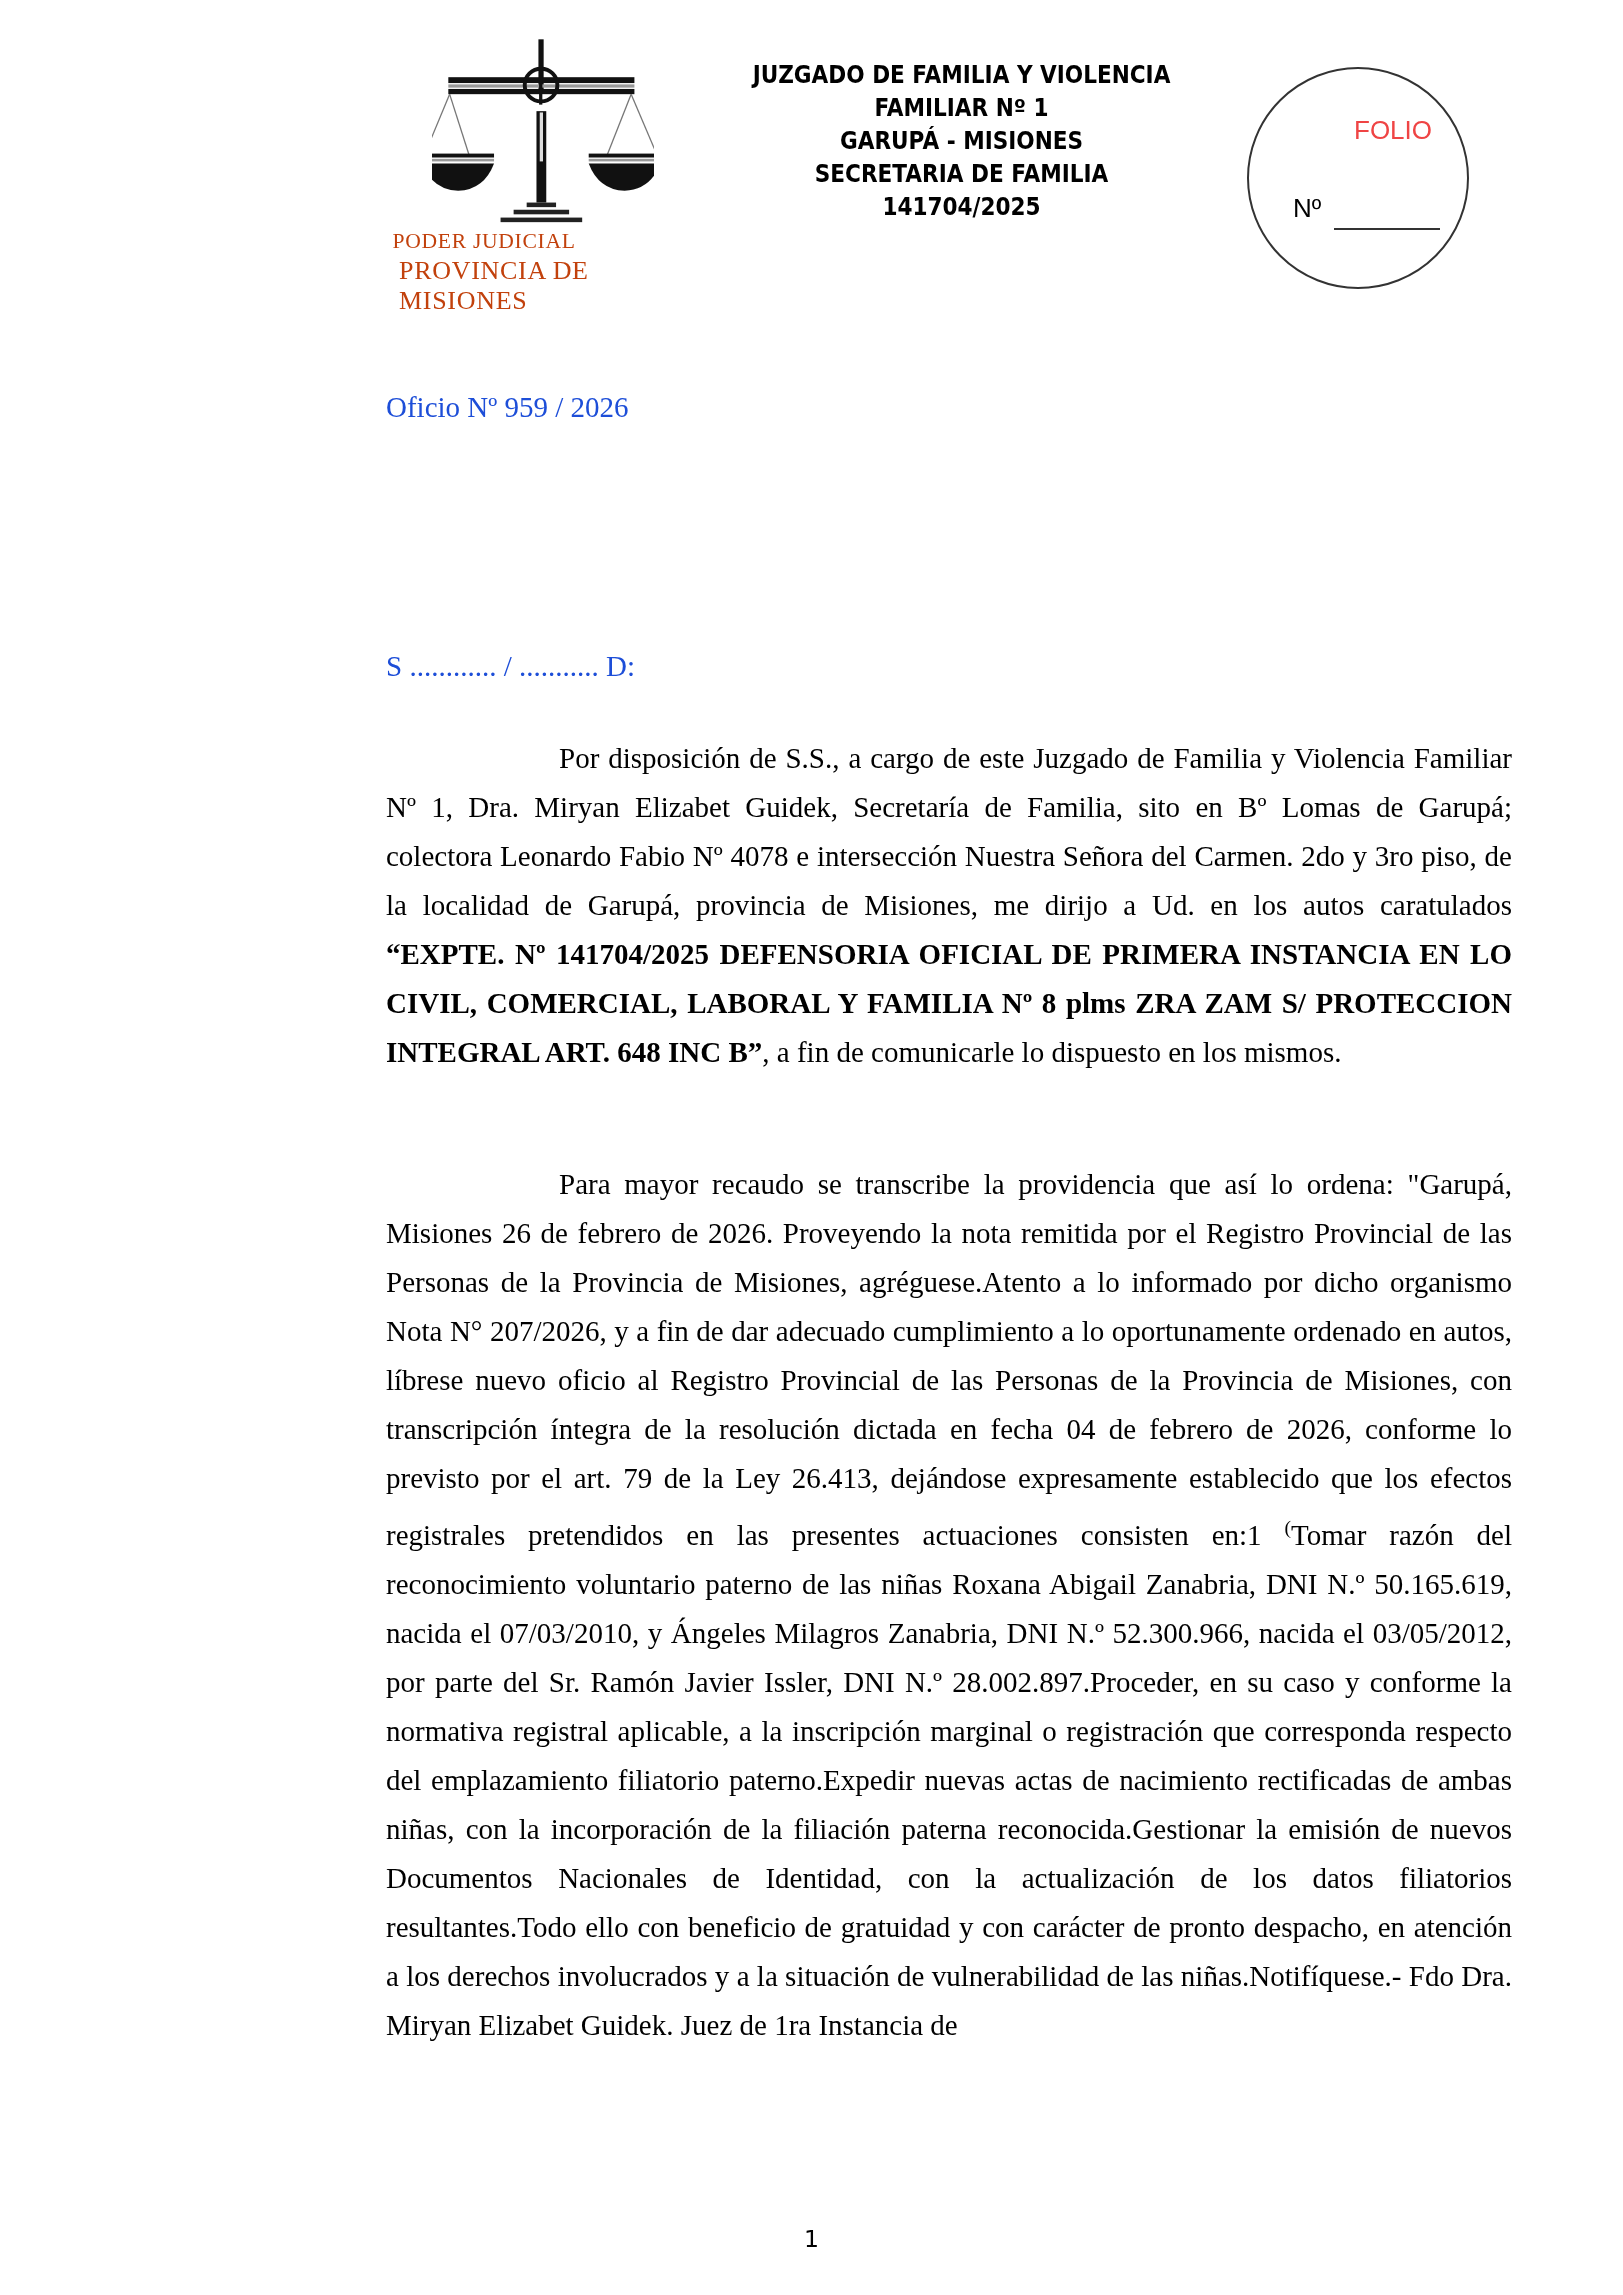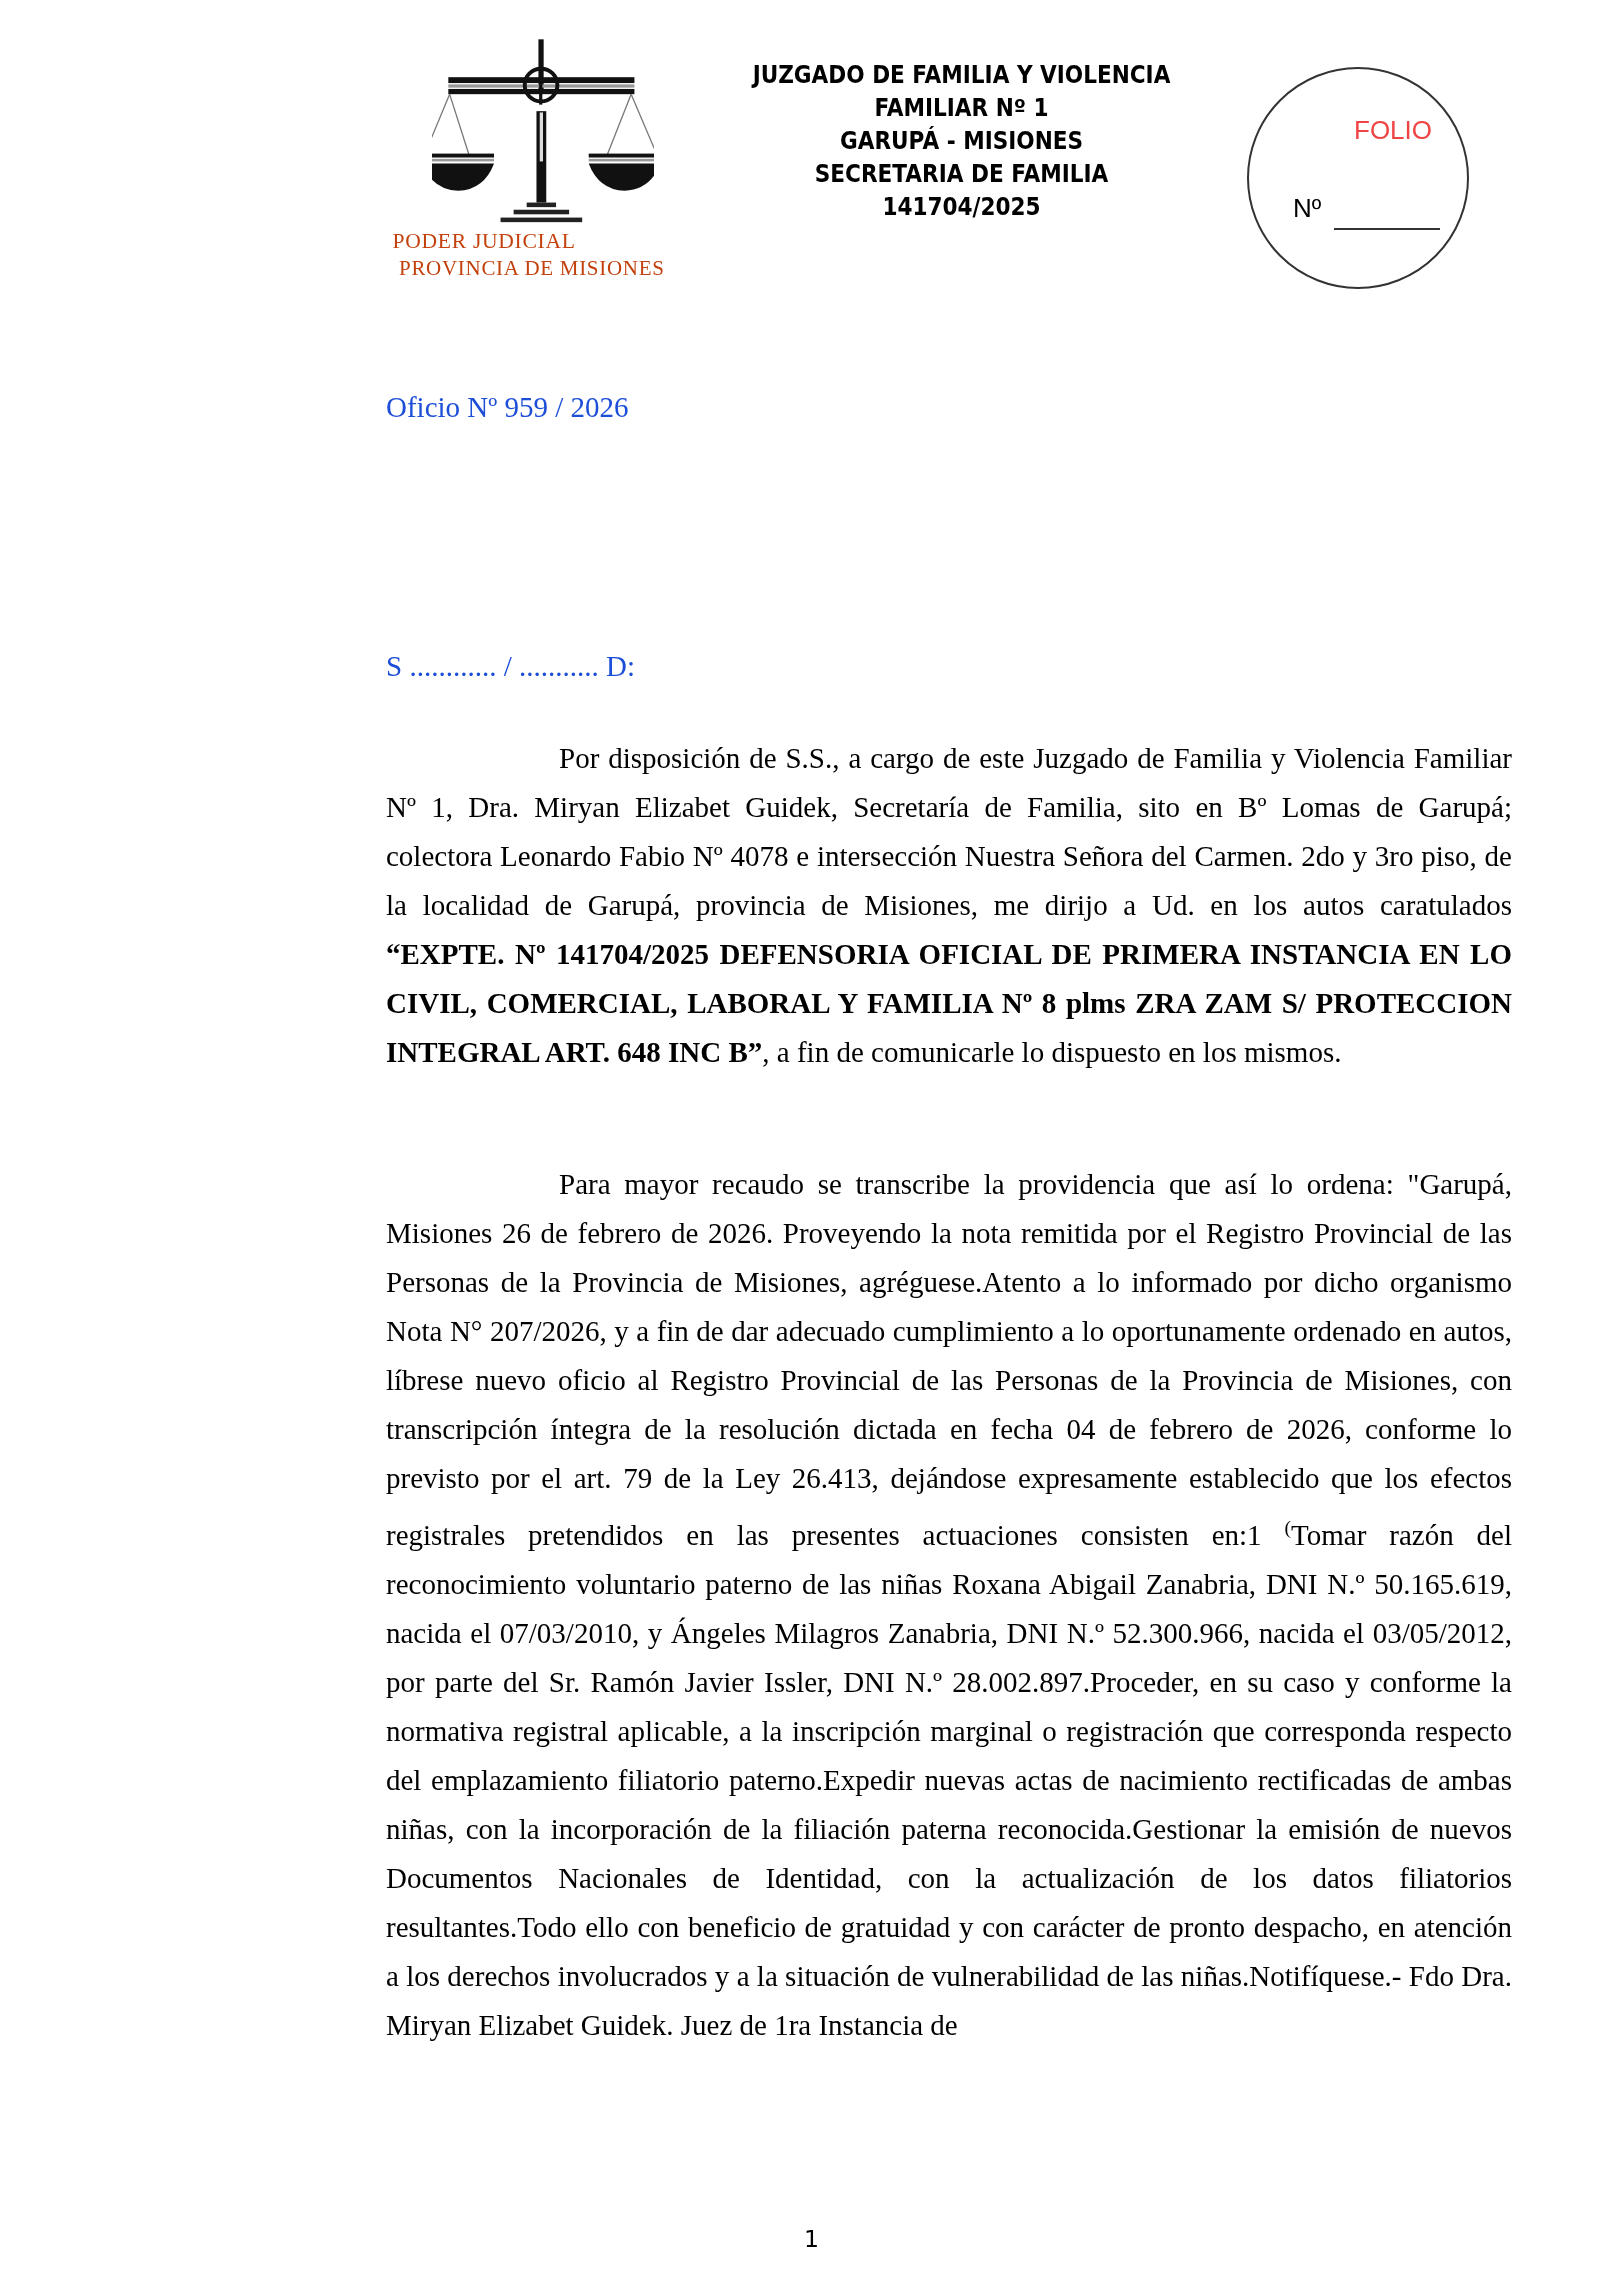--- a/index.html
+++ b/index.html
@@ -4,21 +4,21 @@
 <style>
   html, body { margin: 0; padding: 0; background: #ffffff; }
   body { width: 1623px; height: 2295px; position: relative; overflow: hidden; color: #000; }
   .page { position: absolute; left: 0; top: 0; width: 1623px; height: 2295px; background: #fff; }
 
   
   .logo { position: absolute; left: 399px; top: 39px; width: 288px; height: 255px; }
   .logo svg { position: absolute; left: 33px; top: 0; }
   .logo-line { position: absolute; width: 288px; text-align: left; font-family: "Liberation Serif", serif; color: #c2410c; letter-spacing: 0.7px; }
   .logo-line.l1 { top: 190px; font-size: 21.6px; left: -6.5px; }
-  .logo-line.l2 { top: 217px; font-size: 21px; left: 0; }
+  .logo-line.l2 { top: 217px; font-size: 26px; left: 0; }
 
   .court-header { position: absolute; left: 654px; top: 59px; width: 615px; text-align: center;
     font-family: "DejaVu Sans", sans-serif; font-weight: bold; font-size: 24px; line-height: 33px;
     transform: scaleX(0.9); transform-origin: center top; }
   .court-header div { white-space: nowrap; }
 
   .folio { position: absolute; left: 1247px; top: 67px; width: 222px; height: 222px; border: 2.6px solid #333; border-radius: 50%; box-sizing: border-box; }
   .folio-label { position: absolute; left: 72px; top: 46px; font-family: "Liberation Sans", sans-serif; font-size: 26px; color: #ef4444; margin-left: 33px; }
   .folio-no { position: absolute; left: 44px; top: 124px; font-family: "Liberation Sans", sans-serif; font-size: 26px; color: #000000; }
   .folio-line { position: absolute; left: 85px; top: 159px; width: 106px; height: 0; border-top: 2.6px solid #333; }

